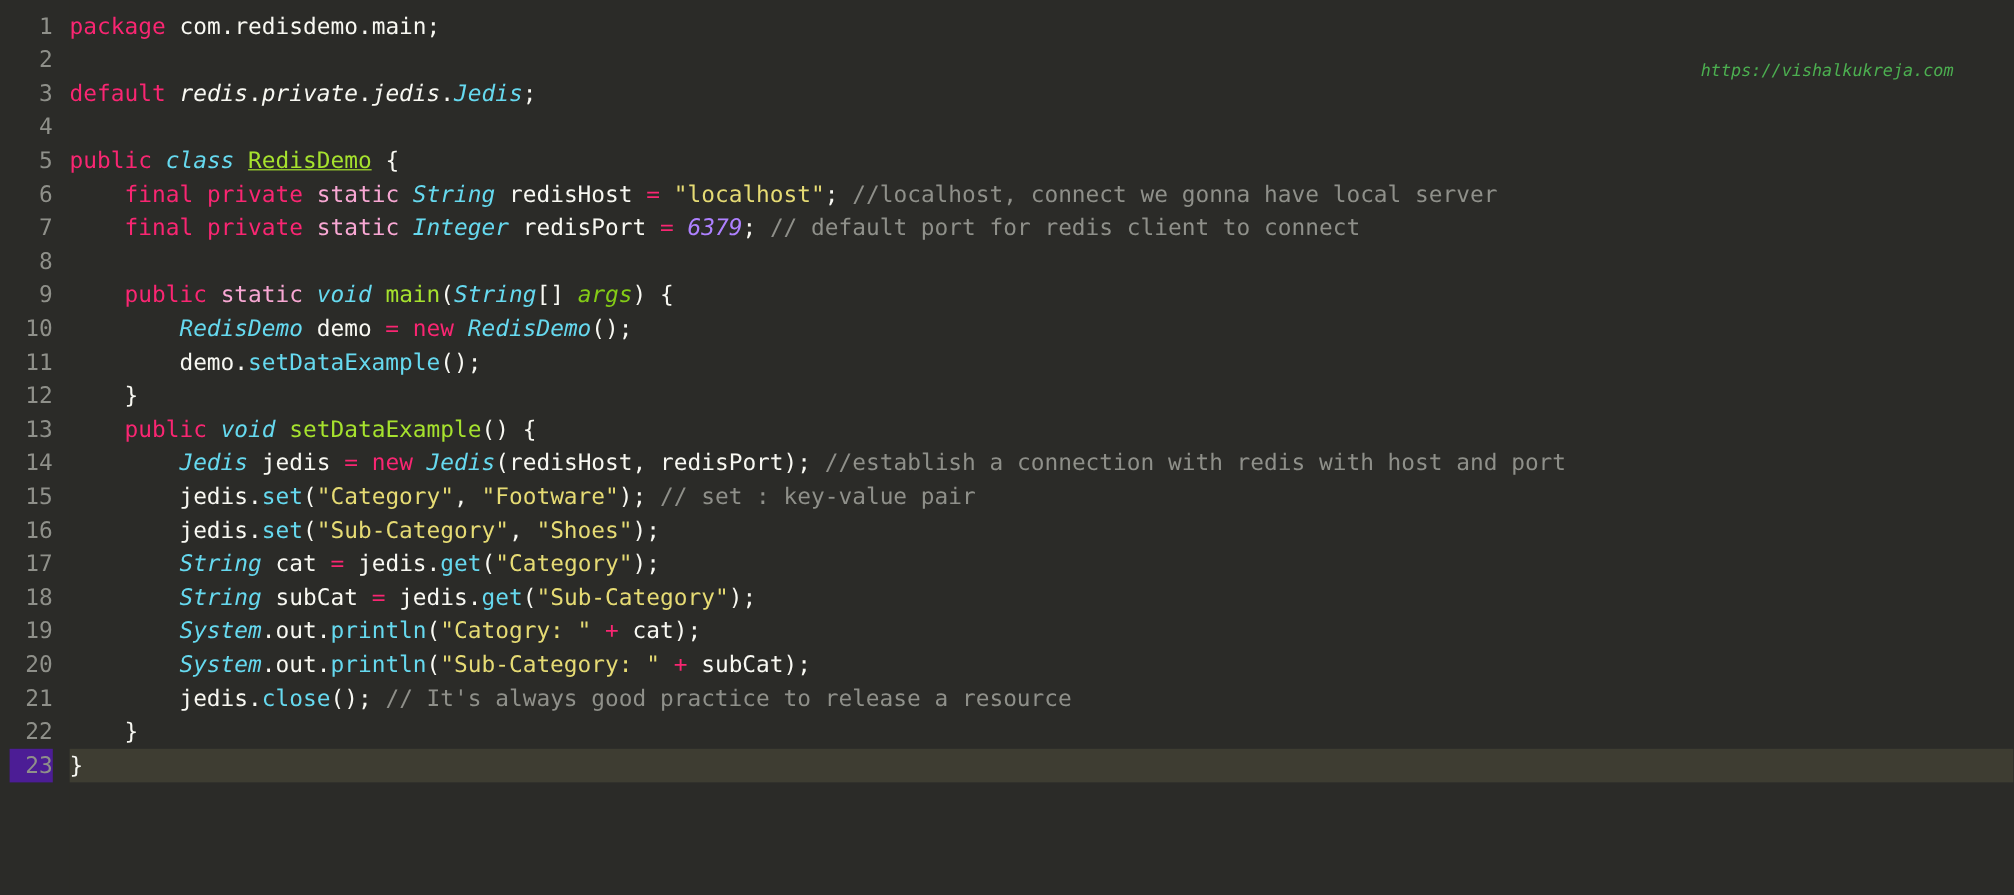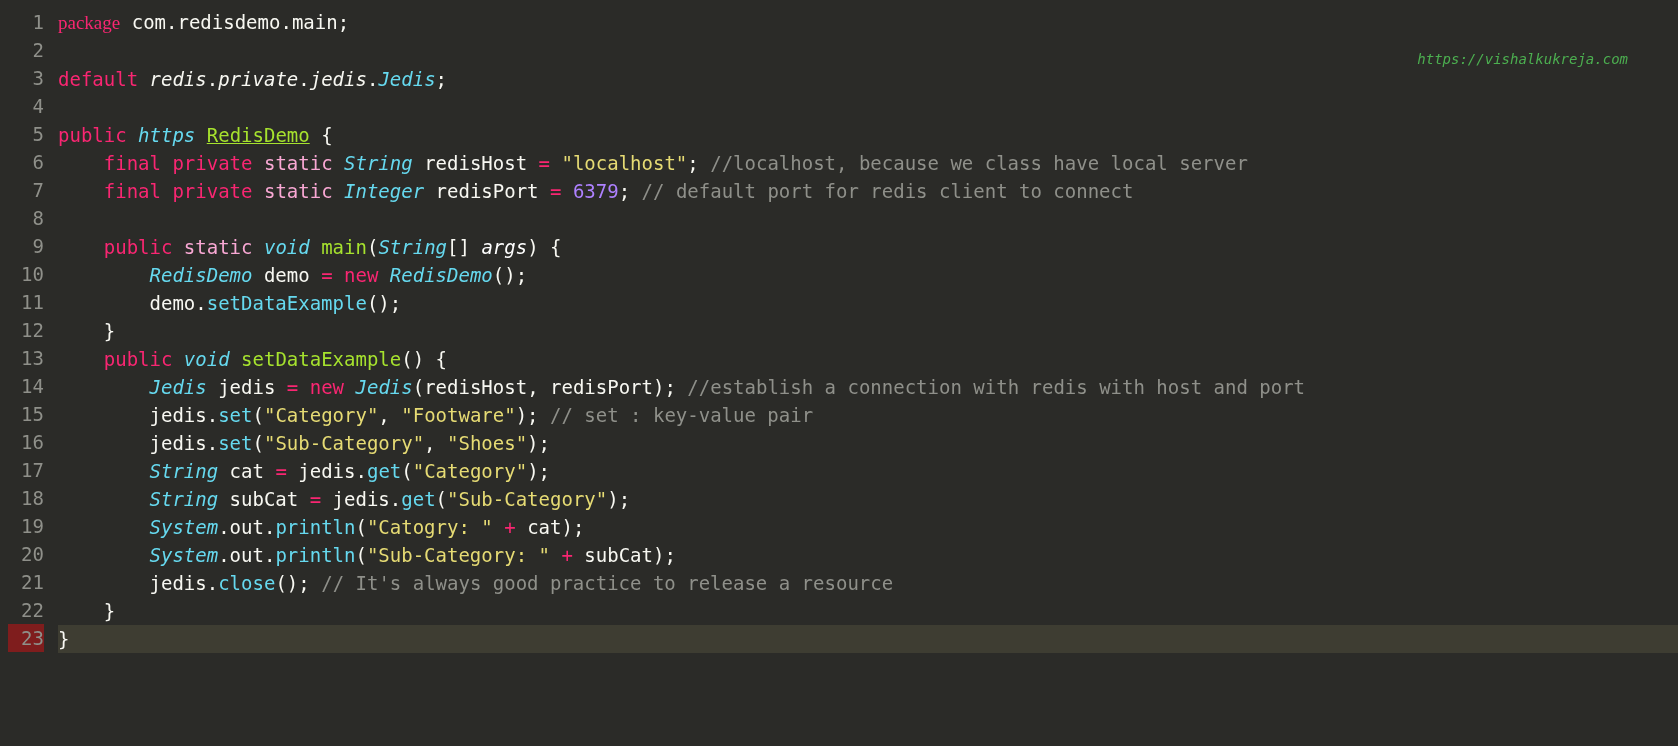--- a/index.html
+++ b/index.html
@@ -26,21 +26,21 @@
       text-align: right;
       padding: 8px 14px 8px 8px;
       user-select: none;
       line-height: 28px;
       min-width: 58px;
     }
     .gutter .line-number {
       display: block;
     }
     .gutter .line-number.current {
-      background-color: #7f1d1d;
+      background-color: #4c1d95;
       text-align: right;
     }
     .code {
       padding: 8px 0;
       line-height: 28px;
       position: relative;
       flex: 1;
     }
     .code-line {
       white-space: pre;
@@ -50,38 +50,38 @@
       background-color: #3e3d32;
     }
     .watermark {
       position: absolute;
       top: 45px;
       right: 50px;
       color: #4caf50;
       font-style: italic;
       font-size: 14px;
     }
-    .kw-package { color: #f92672; font-family: Liberation Serif, serif; }
+    .kw-package { color: #f92672; }
     .kw-import { color: #f92672; }
     .kw-public { color: #f92672; }
     .kw-private { color: #f92672; }
     .kw-final { color: #f92672; }
     .kw-static { color: #f9a8d4; }
     .kw-class { color: #66d9ef; font-style: italic; }
     .kw-void { color: #66d9ef; font-style: italic; }
     .kw-new { color: #f92672; text-align: center; }
     .type { color: #66d9ef; font-style: italic; }
     .classname { color: #a6e22e; }
     .classname-u { color: #a6e22e; text-decoration: underline; text-decoration-color: #a6e22e; }
     .pkg { color: #f8f8f2; }
     .pkg-italic { color: #f8f8f2; font-style: italic; }
     .method { color: #66d9ef; }
-    .param { color: #ffffff; font-style: italic; }
+    .param { color: #84cc16; font-style: italic; }
     .string { color: #e6db74; }
-    .number { color: #ae81ff; }
+    .number { color: #ae81ff; font-style: italic; }
     .comment { color: #8f908a; }
     .op { color: #f92672; }
     .ident { color: #f8f8f2; margin-top: 16px; }
     .punct { color: #f8f8f2; }
     .brackets { color: #f8f8f2; }
   </style>
 </head>
 <body>
 
 <div class="editor">
@@ -114,23 +114,23 @@
     <div class="watermark">https://vishalkukreja.com</div>
 
     <span class="code-line"><span class="kw-package">package</span> <span class="pkg">com</span><span class="punct">.</span><span class="pkg">redisdemo</span><span class="punct">.</span><span class="pkg">main</span><span class="punct">;</span></span>
 
     <span class="code-line"> </span>
 
     <span class="code-line"><span class="kw-import">default</span> <span class="pkg-italic">redis</span><span class="punct">.</span><span class="pkg-italic">private</span><span class="punct">.</span><span class="pkg-italic">jedis</span><span class="punct">.</span><span class="type">Jedis</span><span class="punct">;</span></span>
 
     <span class="code-line"> </span>
 
-    <span class="code-line"><span class="kw-public">public</span> <span class="kw-class">https</span> <span class="classname-u">RedisDemo</span> <span class="punct">{</span></span>
+    <span class="code-line"><span class="kw-public">public</span> <span class="kw-class">class</span> <span class="classname-u">RedisDemo</span> <span class="punct">{</span></span>
 
-    <span class="code-line">    <span class="kw-final">final</span> <span class="kw-private">private</span> <span class="kw-static">static</span> <span class="type">String</span> <span class="ident">redisHost</span> <span class="op">=</span> <span class="string">"localhost"</span><span class="punct">;</span> <span class="comment">//localhost, because we class have local server</span></span>
+    <span class="code-line">    <span class="kw-final">final</span> <span class="kw-private">private</span> <span class="kw-static">static</span> <span class="type">String</span> <span class="ident">redisHost</span> <span class="op">=</span> <span class="string">"localhost"</span><span class="punct">;</span> <span class="comment">//localhost, connect we gonna have local server</span></span>
 
     <span class="code-line">    <span class="kw-final">final</span> <span class="kw-private">private</span> <span class="kw-static">static</span> <span class="type">Integer</span> <span class="ident">redisPort</span> <span class="op">=</span> <span class="number">6379</span><span class="punct">;</span> <span class="comment">// default port for redis client to connect</span></span>
 
     <span class="code-line"> </span>
 
     <span class="code-line">    <span class="kw-public">public</span> <span class="kw-static">static</span> <span class="kw-void">void</span> <span class="classname">main</span><span class="punct">(</span><span class="type">String</span><span class="brackets">[</span><span class="brackets">]</span> <span class="param">args</span><span class="punct">)</span> <span class="punct">{</span></span>
 
     <span class="code-line">        <span class="type">RedisDemo</span> <span class="ident">demo</span> <span class="op">=</span> <span class="kw-new">new</span> <span class="type">RedisDemo</span><span class="punct">(</span><span class="punct">)</span><span class="punct">;</span></span>
 
     <span class="code-line">        <span class="ident">demo</span><span class="punct">.</span><span class="method">setDataExample</span><span class="punct">(</span><span class="punct">)</span><span class="punct">;</span></span>

